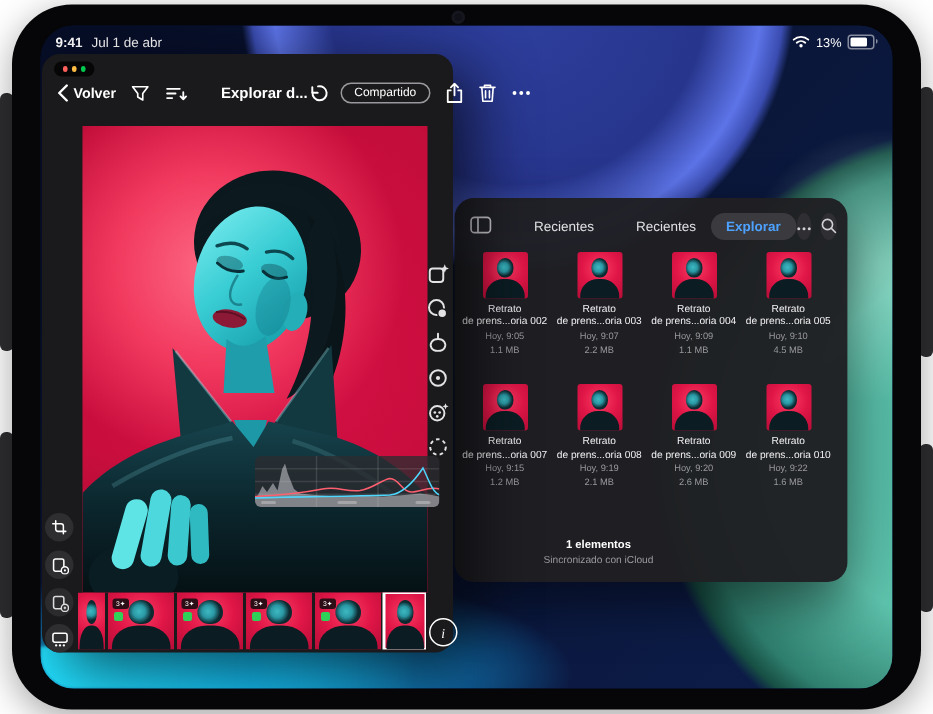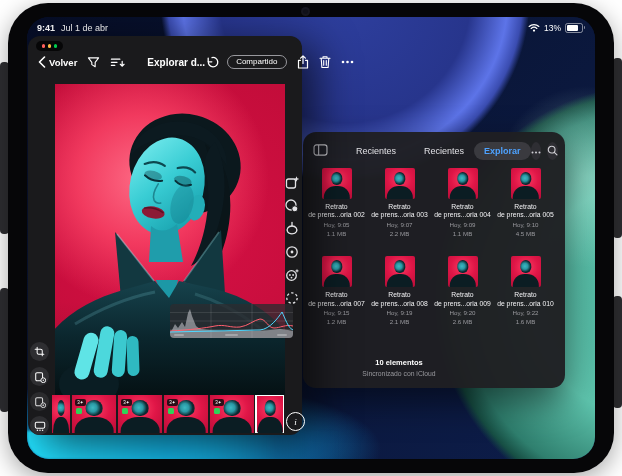--- a/index.html
+++ b/index.html
@@ -436,20 +436,20 @@
             <div class="fname">
                 <div>Retrato</div>
                 <div>de prens...oria 010</div>
               </div>
             <div class="fmeta">Hoy, 9:22</div>
             <div class="fmeta">1.6 MB</div>
           </div>
         </div>
 
         <div id="bfooter">
-          <div class="count">10 elementos</div>
+          <div class="count">1 elementos</div>
           <div class="sync">Sincronizado con iCloud</div>
         </div>
       </div>
 
     </div>
   </div>
 </div>
 
 </body></html>

